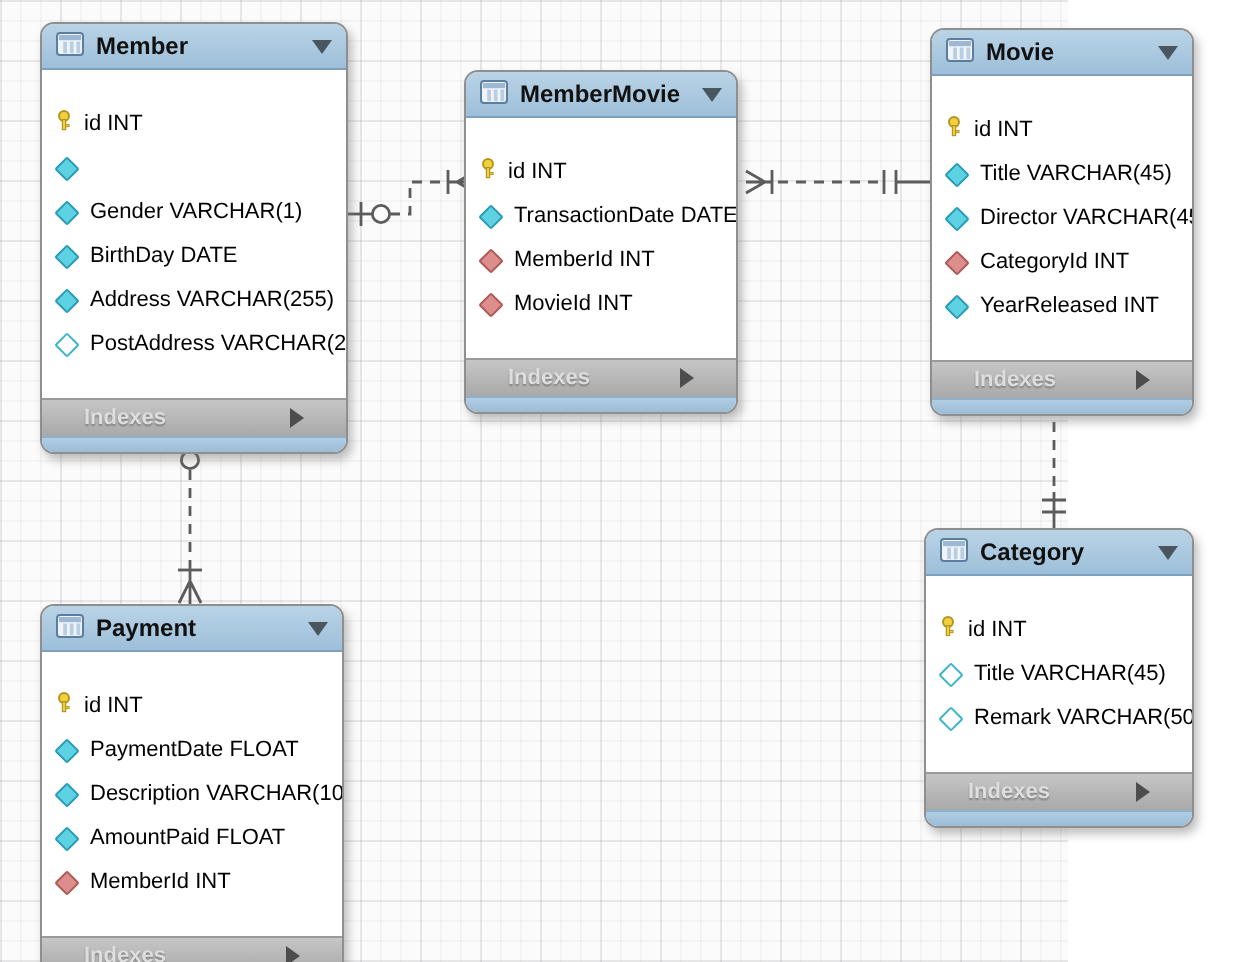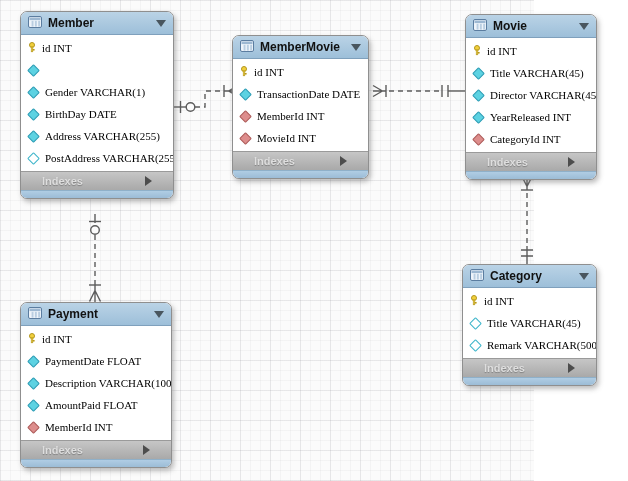--- a/index.html
+++ b/index.html
@@ -26,21 +26,21 @@
     background:linear-gradient(#bad3e6,#9dbfd9);
     border-bottom:1px solid #7fa0bc;
     font-size:12px;font-weight:bold;color:#111;
   }
   .tname{white-space:nowrap;}
   .collapse-tri{
     margin-left:auto;width:0;height:0;
     border-left:5px solid transparent;border-right:5px solid transparent;
     border-top:7px solid #49565f;cursor:pointer;
   }
-  .rows{padding:2px 0;background:#fff;font-family:Liberation Serif, serif;}
+  .rows{padding:16px 0;background:#fff;}
   .row{height:22px;display:flex;align-items:center;gap:5px;padding:0 6px;font-size:11px;color:#000;white-space:nowrap;}
   .ic{flex:none;display:inline-block;}
   .dmd{width:7px;height:7px;transform:rotate(45deg);border-radius:1px;margin:0 2px;}
   .dmd.teal{background:#5cd2e2;border:1px solid #2b9cb4;}
   .dmd.open{background:#fff;border:1px solid #3db5ca;}
   .dmd.red{background:#dd8d8c;border:1px solid #ad5a58;}
   .indexes{
     height:18px;display:flex;align-items:center;padding:0 21px;
     background:linear-gradient(#c6c6c6,#a9a9a9);
     border-top:1px solid #9a9a9a;
@@ -208,27 +208,27 @@
         </div>
       <div class="row">
           <span class="ic dmd teal"></span>
           <span>Title VARCHAR(45)</span>
         </div>
       <div class="row">
           <span class="ic dmd teal"></span>
           <span>Director VARCHAR(45)</span>
         </div>
       <div class="row">
-          <span class="ic dmd teal"></span>
-          <span>YearReleased INT</span>
-        </div>
-      <div class="row">
           <span class="ic dmd red"></span>
           <span>CategoryId INT</span>
         </div>
+      <div class="row">
+          <span class="ic dmd teal"></span>
+          <span>YearReleased INT</span>
+        </div>
     </div>
     <div class="indexes">
         <span>Indexes</span>
         <span class="idx-arrow"></span>
       </div>
     <div class="tfoot"></div>
   </div>
 
   <div class="dbtable" style="left:462px;top:264px;width:133px;">
     <div class="thead">

